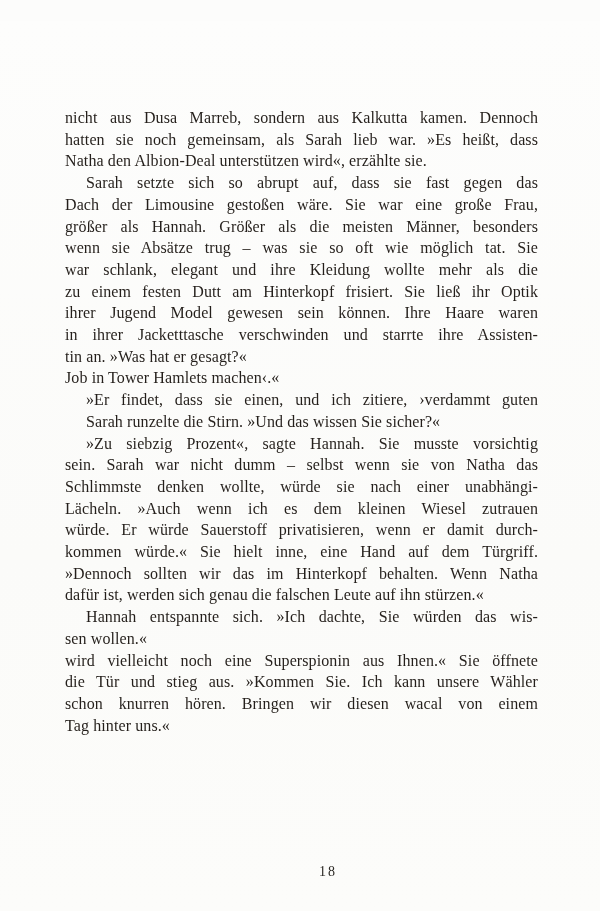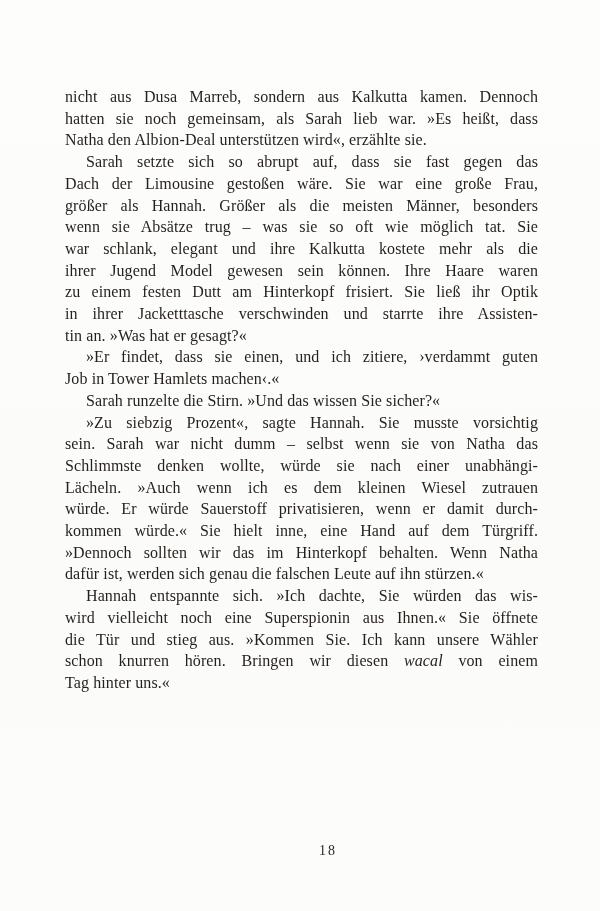--- a/index.html
+++ b/index.html
@@ -11,20 +11,21 @@
     height: 911px;
     background: #fcfcfb;
     overflow: hidden;
     position: relative;
     font-family: "Liberation Serif", serif;
   }
   .page {
     position: absolute;
     inset: 0;
     background: linear-gradient(180deg, #fdfdfc 0%, #fbfbf9 60%, #fcfcfa 100%);
+    margin-top: 21px;
   }
   .text-block {
     position: absolute;
     left: 65px;
     top: 86px;
     width: 473px;
     color: #241f1b;
     font-size: 16px;
     line-height: 21.7px;
     letter-spacing: 0.1px;
@@ -36,21 +37,20 @@
     white-space: normal;
     hyphens: none;
   }
   .line.last {
     text-align-last: left;
   }
   .line.indent {
     padding-left: 21px;
   }
   .line .italic {
-    font-style: italic;
   }
   .page-number {
     position: absolute;
     top: 843px;
     left: 0;
     width: 600px;
     text-align: center;
     font-size: 14px;
     letter-spacing: 2px;
     color: #2b2824;
@@ -62,36 +62,37 @@
 
 <div class="page">
   <div class="text-block">
       <div class="line"><span>nicht aus Dusa Marreb, sondern aus Kalkutta kamen. Dennoch</span></div>
       <div class="line"><span>hatten sie noch gemeinsam, als Sarah lieb war. »Es heißt, dass</span></div>
       <div class="line last"><span>Natha den Albion-Deal unterstützen wird«, erzählte sie.</span></div>
       <div class="line indent"><span>Sarah setzte sich so abrupt auf, dass sie fast gegen das</span></div>
       <div class="line"><span>Dach der Limousine gestoßen wäre. Sie war eine große Frau,</span></div>
       <div class="line"><span>größer als Hannah. Größer als die meisten Männer, besonders</span></div>
       <div class="line"><span>wenn sie Absätze trug – was sie so oft wie möglich tat. Sie</span></div>
-      <div class="line"><span>war schlank, elegant und ihre Kalkutta kostete mehr als die</span></div>
+      <div class="line"><span>war schlank, elegant und ihre Kleidung wollte mehr als die</span></div>
+      <div class="line"><span>zu einem festen Dutt am Hinterkopf frisiert. Sie ließ ihr Optik</span></div>
       <div class="line"><span>ihrer Jugend Model gewesen sein können. Ihre Haare waren</span></div>
-      <div class="line"><span>zu einem festen Dutt am Hinterkopf frisiert. Sie ließ ihr Optik</span></div>
       <div class="line"><span>in ihrer Jacketttasche verschwinden und starrte ihre Assisten-</span></div>
       <div class="line last"><span>tin an. »Was hat er gesagt?«</span></div>
+      <div class="line last"><span>Job in Tower Hamlets machen‹.«</span></div>
       <div class="line indent"><span>»Er findet, dass sie einen, und ich zitiere, ›verdammt guten</span></div>
-      <div class="line last"><span>Job in Tower Hamlets machen‹.«</span></div>
       <div class="line indent last"><span>Sarah runzelte die Stirn. »Und das wissen Sie sicher?«</span></div>
       <div class="line indent"><span>»Zu siebzig Prozent«, sagte Hannah. Sie musste vorsichtig</span></div>
       <div class="line"><span>sein. Sarah war nicht dumm – selbst wenn sie von Natha das</span></div>
       <div class="line"><span>Schlimmste denken wollte, würde sie nach einer unabhängi-</span></div>
       <div class="line"><span>Lächeln. »Auch wenn ich es dem kleinen Wiesel zutrauen</span></div>
       <div class="line"><span>würde. Er würde Sauerstoff privatisieren, wenn er damit durch-</span></div>
       <div class="line"><span>kommen würde.« Sie hielt inne, eine Hand auf dem Türgriff.</span></div>
       <div class="line"><span>»Dennoch sollten wir das im Hinterkopf behalten. Wenn Natha</span></div>
       <div class="line last"><span>dafür ist, werden sich genau die falschen Leute auf ihn stürzen.«</span></div>
       <div class="line indent"><span>Hannah entspannte sich. »Ich dachte, Sie würden das wis-</span></div>
+      <div class="line last"><span>sen wollen.«</span></div>
       <div class="line"><span>wird vielleicht noch eine Superspionin aus Ihnen.« Sie öffnete</span></div>
       <div class="line"><span>die Tür und stieg aus. »Kommen Sie. Ich kann unsere Wähler</span></div>
       <div class="line"><span>schon knurren hören. Bringen wir diesen </span><span class="italic">wacal</span><span> von einem</span></div>
       <div class="line last"><span>Tag hinter uns.«</span></div>
     </div>
   <div class="page-number">18</div>
 </div>
 
 </body></html>

